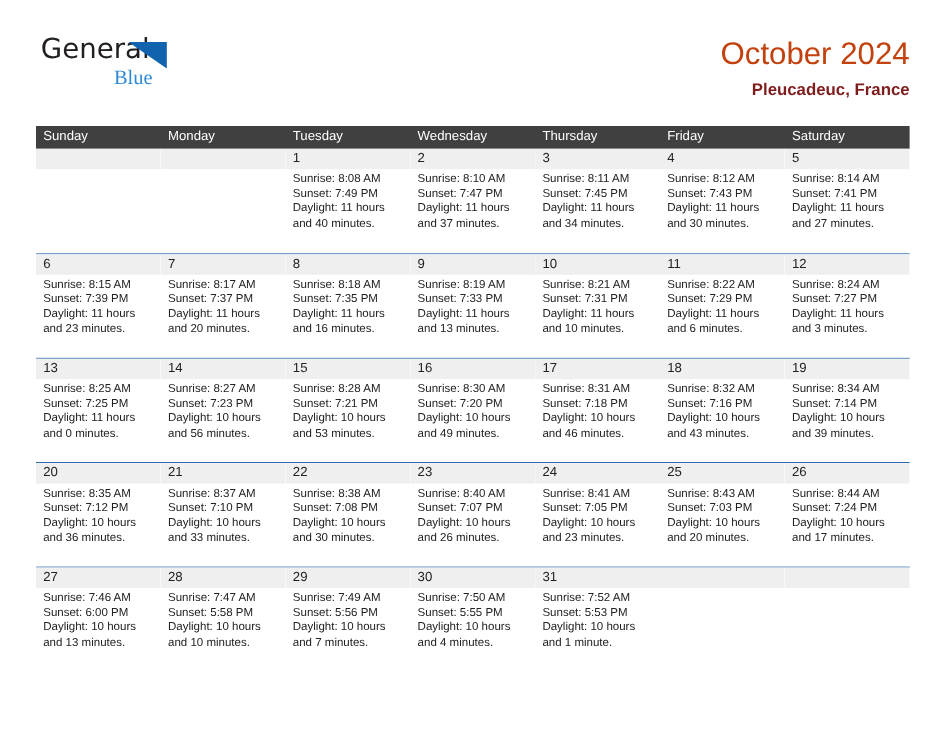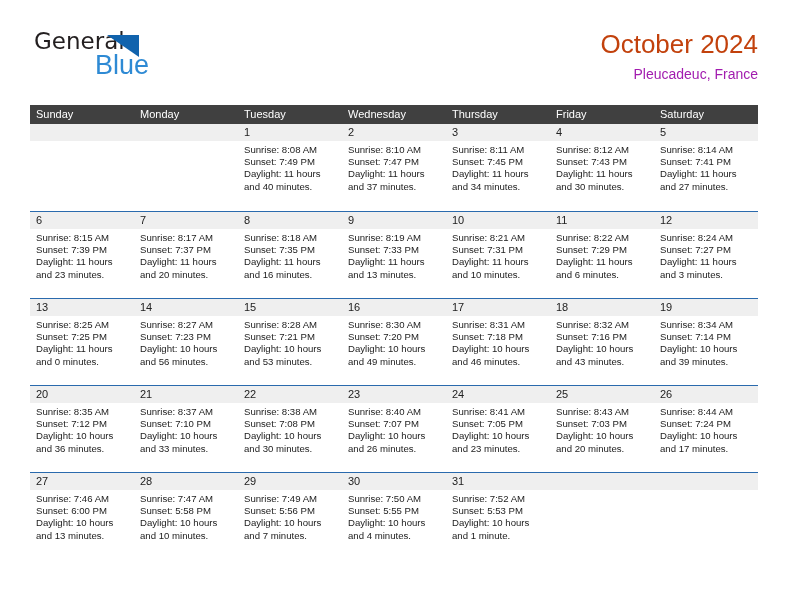--- a/index.html
+++ b/index.html
@@ -53,44 +53,44 @@
     top: 7px;
     width: 0;
     height: 0;
     border-left: 32px solid transparent;
     border-top: 22px solid #1163ad;
   }
   .logo-blue {
     position: absolute;
     left: 61px;
     top: 24px;
-    font-size: 27px;
+    font-size: 17px;
     color: #2e8ad4;
-    font-family: Liberation Sans, sans-serif;
+    font-family: Liberation Serif, serif;
     font-weight: 400;
     line-height: 26px;
   }
   .title-block {
     position: absolute;
     right: 0;
     top: 0;
     text-align: right;
   }
   .cal-title {
     font-size: 26px;
     color: #c2410c;
     font-weight: 400;
     line-height: 32px;
     white-space: nowrap;
   }
   .cal-subtitle {
     margin-top: 6px;
     font-size: 14px;
-    color: #a21caf;
-    font-weight: 400;
+    color: #7f1d1d;
+    font-weight: 700;
     line-height: 17px;
     white-space: nowrap;
   }
 
   
   .calendar {
     position: absolute;
     left: 30px;
     top: 105px;
     width: 728px;

